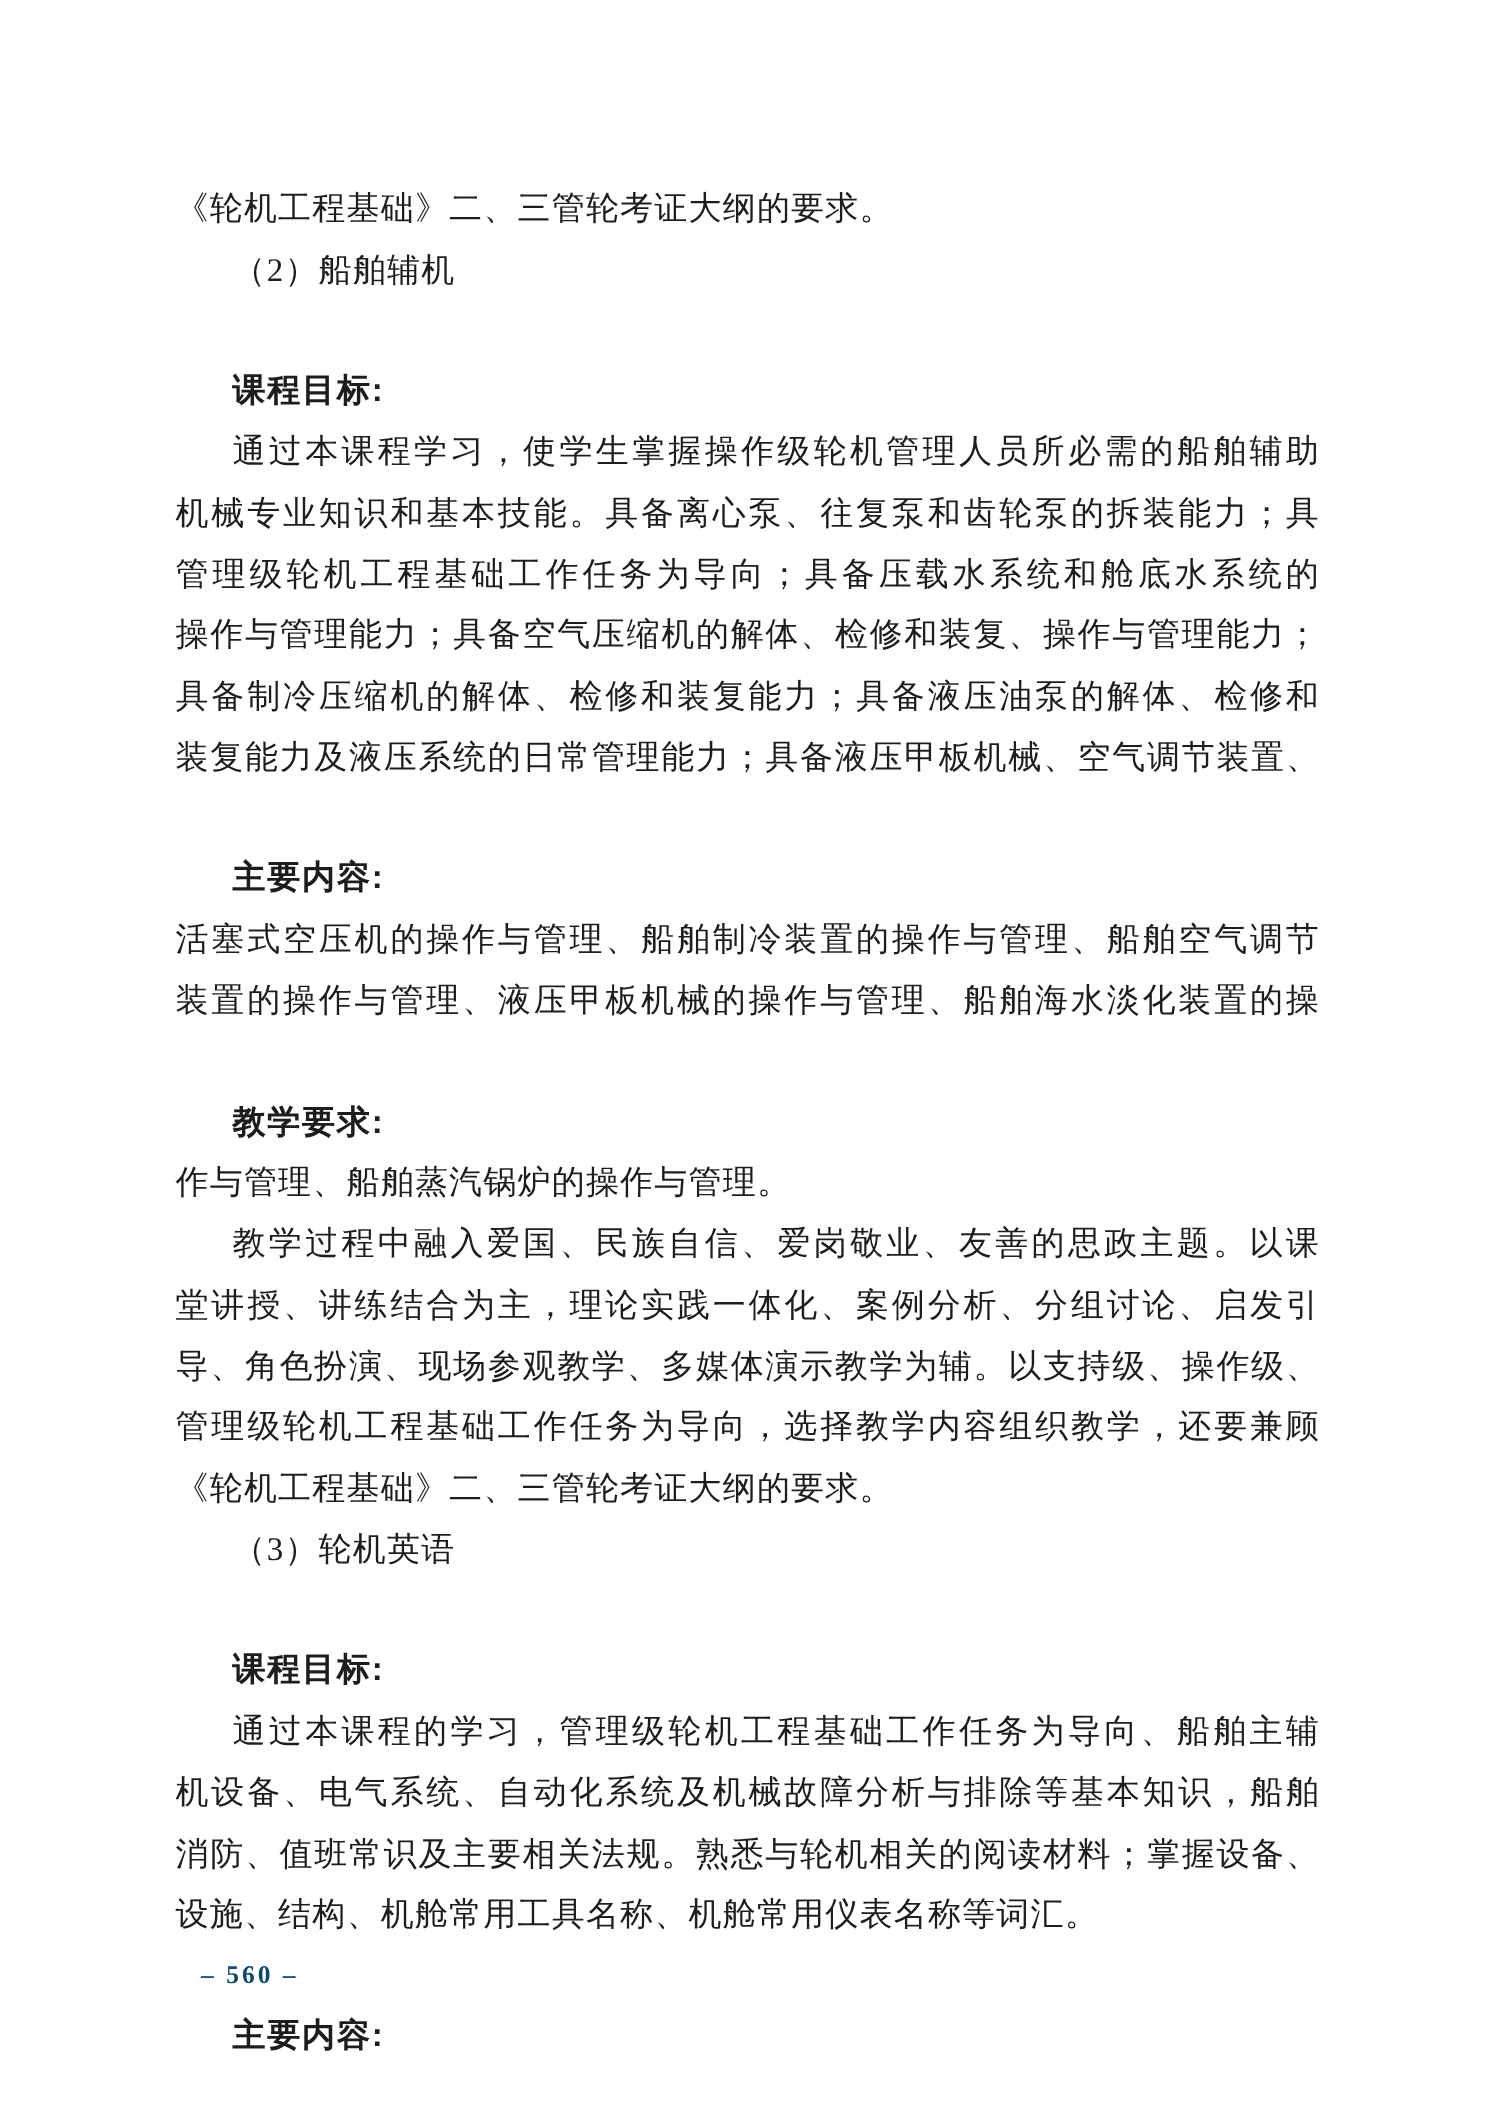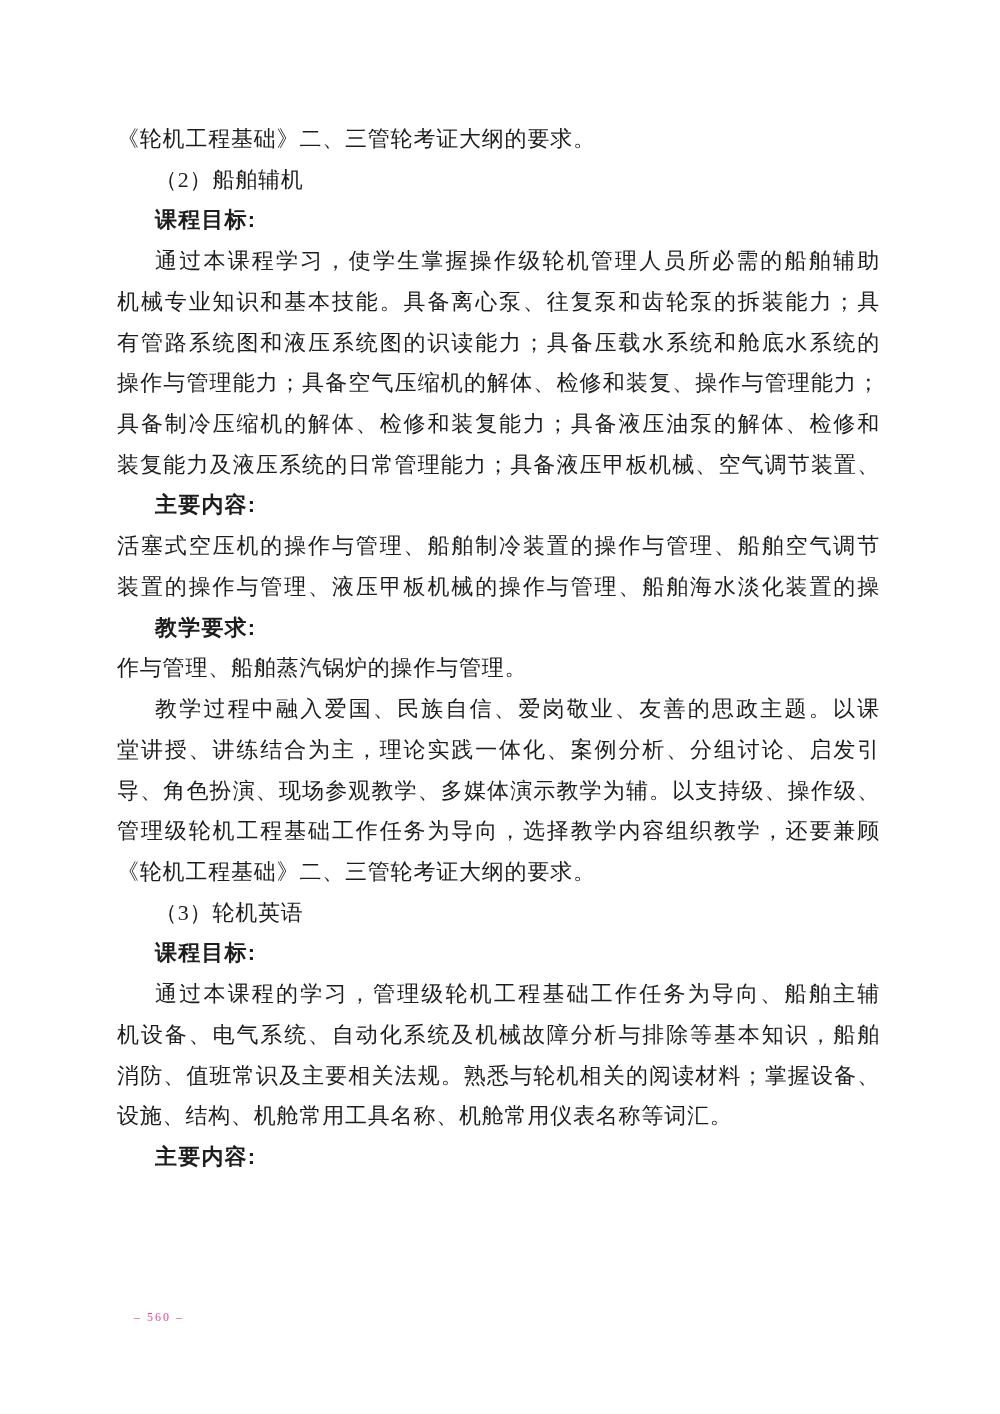--- a/index.html
+++ b/index.html
@@ -35,43 +35,45 @@
     text-align-last: justify;
   }
   .ind {
     padding-left: 38px;
     font-family: Liberation Serif, serif;
   }
   .bold {
     font-weight: bold;
     font-family: "Liberation Sans", sans-serif;
     letter-spacing: 1.2px;
+    margin-top: 40px;
   }
   .page-num {
     position: absolute;
     left: 134px;
     top: 1303px;
-    font-size: 12px;
+    font-size: 17px;
     line-height: 28px;
     letter-spacing: 2px;
-    color: #ec4899;
+    color: #0c4a6e;
     font-family: "Liberation Serif", serif;
+    font-weight: bold;
   }
 </style>
 </head>
 <body>
 
 <div class="page">
   <div class="content">
     <div class="ln">《轮机工程基础》二、三管轮考证大纲的要求。</div>
     <div class="ln ind">（2）船舶辅机</div>
     <div class="ln ind bold">课程目标:</div>
     <div class="ln ind just">通过本课程学习，使学生掌握操作级轮机管理人员所必需的船舶辅助</div>
     <div class="ln just">机械专业知识和基本技能。具备离心泵、往复泵和齿轮泵的拆装能力；具</div>
-    <div class="ln just">有管路系统图和液压系统图的识读能力；具备压载水系统和舱底水系统的</div>
+    <div class="ln just">管理级轮机工程基础工作任务为导向；具备压载水系统和舱底水系统的</div>
     <div class="ln just">操作与管理能力；具备空气压缩机的解体、检修和装复、操作与管理能力；</div>
     <div class="ln just">具备制冷压缩机的解体、检修和装复能力；具备液压油泵的解体、检修和</div>
     <div class="ln just">装复能力及液压系统的日常管理能力；具备液压甲板机械、空气调节装置、</div>
     <div class="ln ind bold">主要内容:</div>
     <div class="ln just">活塞式空压机的操作与管理、船舶制冷装置的操作与管理、船舶空气调节</div>
     <div class="ln just">装置的操作与管理、液压甲板机械的操作与管理、船舶海水淡化装置的操</div>
     <div class="ln ind bold">教学要求:</div>
     <div class="ln">作与管理、船舶蒸汽锅炉的操作与管理。</div>
     <div class="ln ind just">教学过程中融入爱国、民族自信、爱岗敬业、友善的思政主题。以课</div>
     <div class="ln just">堂讲授、讲练结合为主，理论实践一体化、案例分析、分组讨论、启发引</div>

